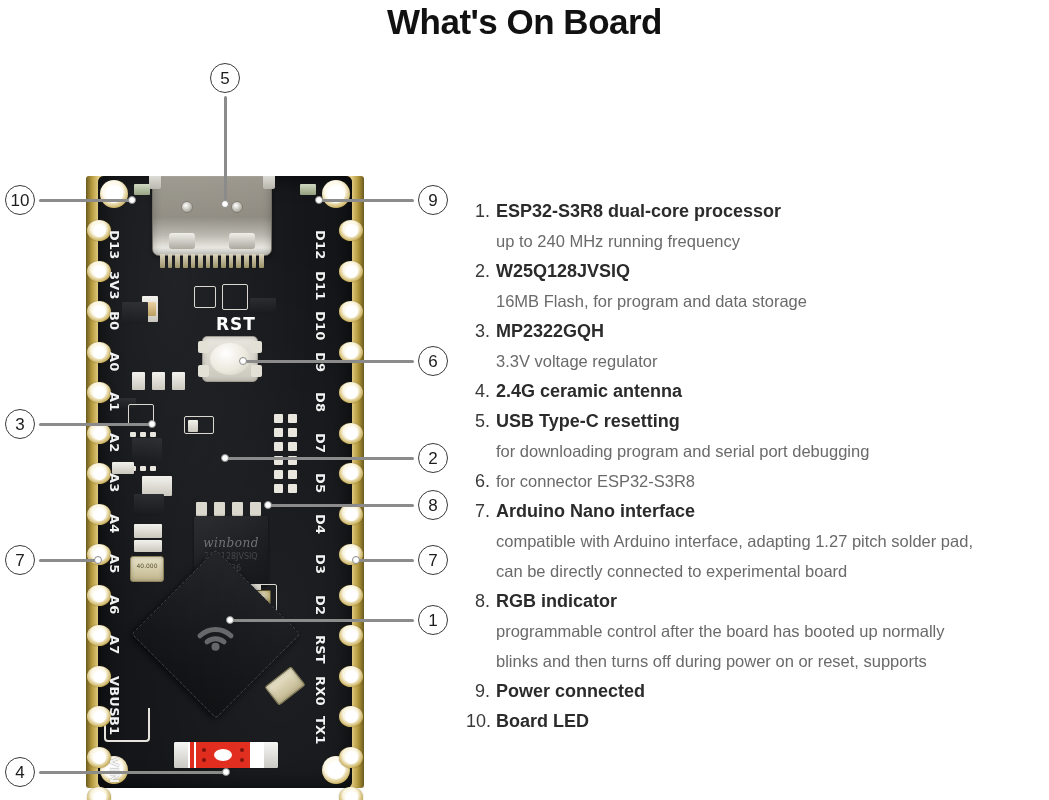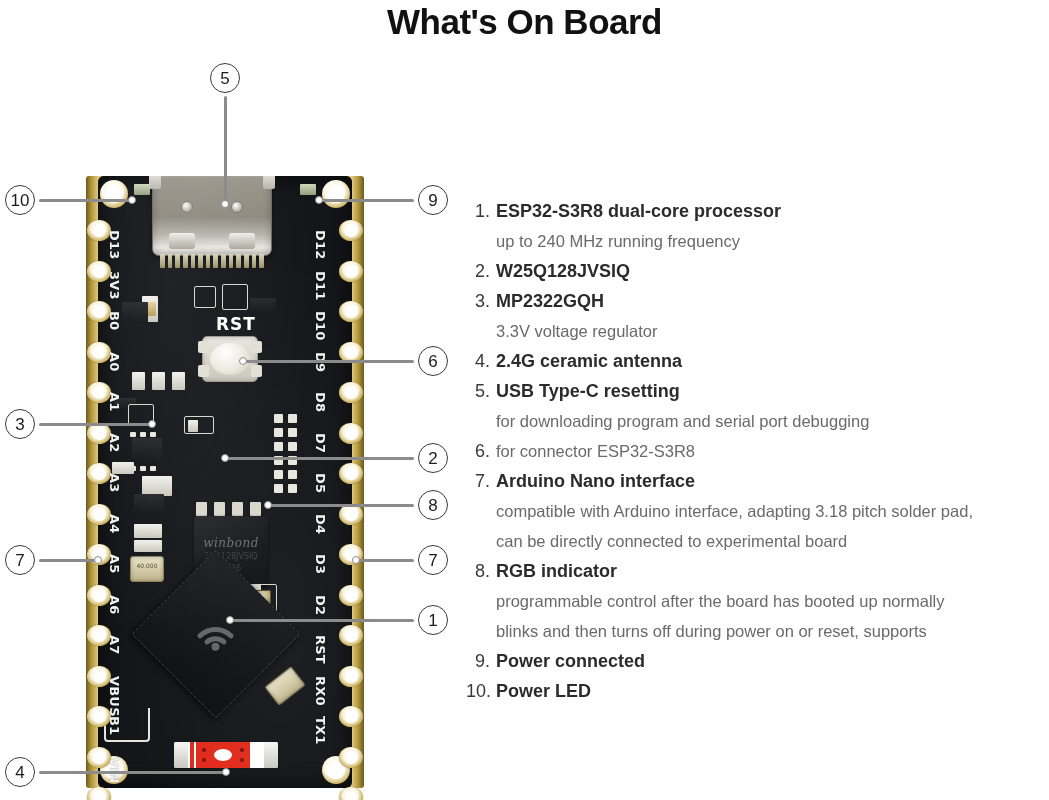--- a/index.html
+++ b/index.html
@@ -621,20 +621,21 @@
         <div class="feat-num">1.</div>
         <div class="feat-body">
           <div class="feat-title">ESP32-S3R8 dual-core processor</div>
           <div class="feat-desc">up to 240 MHz running frequency</div>
         </div>
       </div>
       <div class="feature">
         <div class="feat-num">2.</div>
         <div class="feat-body">
           <div class="feat-title">W25Q128JVSIQ</div>
+          <div class="feat-desc">16MB Flash, for program and data storage</div>
         </div>
       </div>
       <div class="feature">
         <div class="feat-num">3.</div>
         <div class="feat-body">
           <div class="feat-title">MP2322GQH</div>
           <div class="feat-desc">3.3V voltage regulator</div>
         </div>
       </div>
       <div class="feature">
@@ -653,39 +654,39 @@
       <div class="feature">
         <div class="feat-num">6.</div>
         <div class="feat-body">
           <div class="feat-desc">for connector ESP32-S3R8</div>
         </div>
       </div>
       <div class="feature">
         <div class="feat-num">7.</div>
         <div class="feat-body">
           <div class="feat-title">Arduino Nano interface</div>
-          <div class="feat-desc">compatible with Arduino interface, adapting 3.18 pitch solder pad,</div>
+          <div class="feat-desc">compatible with Arduino interface, adapting 1.27 pitch solder pad,</div>
           <div class="feat-desc">can be directly connected to experimental board</div>
         </div>
       </div>
       <div class="feature">
         <div class="feat-num">8.</div>
         <div class="feat-body">
           <div class="feat-title">RGB indicator</div>
           <div class="feat-desc">programmable control after the board has booted up normally</div>
           <div class="feat-desc">blinks and then turns off during power on or reset, supports</div>
         </div>
       </div>
       <div class="feature">
         <div class="feat-num">9.</div>
         <div class="feat-body">
           <div class="feat-title">Power connected</div>
         </div>
       </div>
       <div class="feature">
         <div class="feat-num">10.</div>
         <div class="feat-body">
-          <div class="feat-title">Power LED</div>
+          <div class="feat-title">Board LED</div>
         </div>
       </div>
     </div>
 
 </div>
 
 </body></html>

